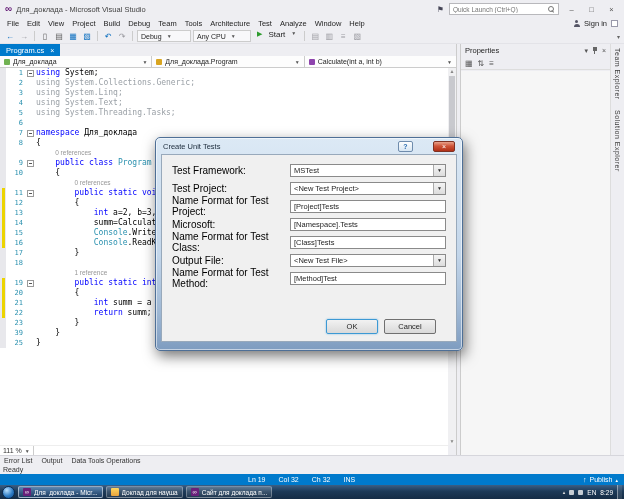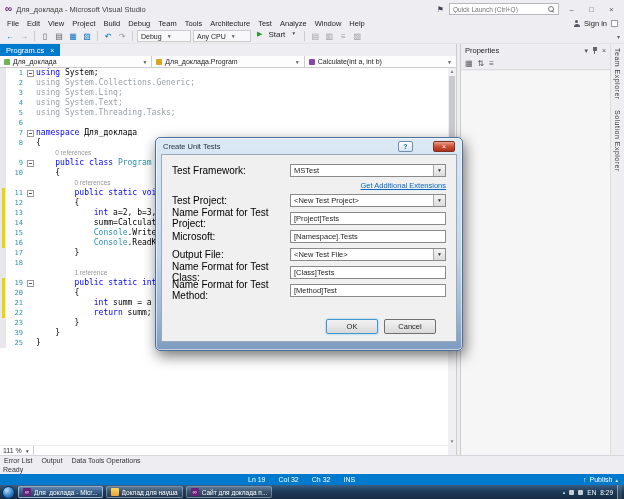--- a/index.html
+++ b/index.html
@@ -364,53 +364,50 @@
     </div>
     <div class="dlg-body">
       <div>
           <div class="dlg-row">
             <div class="dlg-label">Test Framework:</div>
             <div class="dlg-ctl">
               <span>MSTest</span>
               <span class="combo-arrow">▼</span>
             </div>
           </div>
-          <div class="dlg-row link-row">
-            <span class="dlg-link">Get Additional Extensions</span>
-          </div>
           <div class="dlg-row">
             <div class="dlg-label">Test Project:</div>
             <div class="dlg-ctl">
               <span>&lt;New Test Project&gt;</span>
               <span class="combo-arrow">▼</span>
             </div>
           </div>
           <div class="dlg-row">
             <div class="dlg-label">Name Format for Test Project:</div>
             <div class="dlg-ctl">
               <span>[Project]Tests</span>
             </div>
           </div>
           <div class="dlg-row">
             <div class="dlg-label">Microsoft:</div>
             <div class="dlg-ctl">
               <span>[Namespace].Tests</span>
             </div>
           </div>
           <div class="dlg-row">
+            <div class="dlg-label">Name Format for Test Class:</div>
+            <div class="dlg-ctl">
+              <span>[Class]Tests</span>
+            </div>
+          </div>
+          <div class="dlg-row">
             <div class="dlg-label">Output File:</div>
             <div class="dlg-ctl">
               <span>&lt;New Test File&gt;</span>
               <span class="combo-arrow">▼</span>
-            </div>
-          </div>
-          <div class="dlg-row">
-            <div class="dlg-label">Name Format for Test Class:</div>
-            <div class="dlg-ctl">
-              <span>[Class]Tests</span>
             </div>
           </div>
           <div class="dlg-row">
             <div class="dlg-label">Name Format for Test Method:</div>
             <div class="dlg-ctl">
               <span>[Method]Test</span>
             </div>
           </div>
         </div>
       <div class="dlg-buttons">

